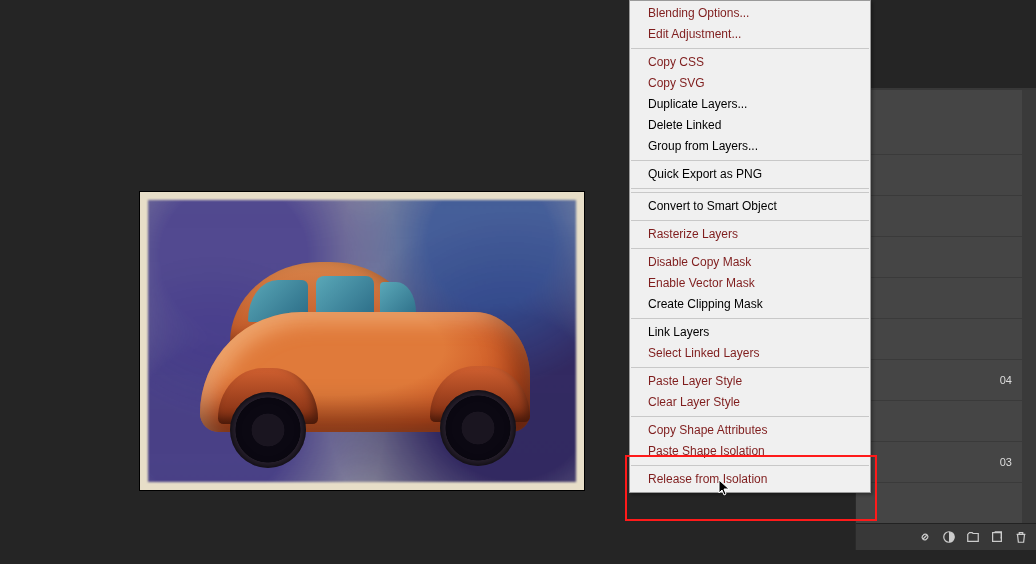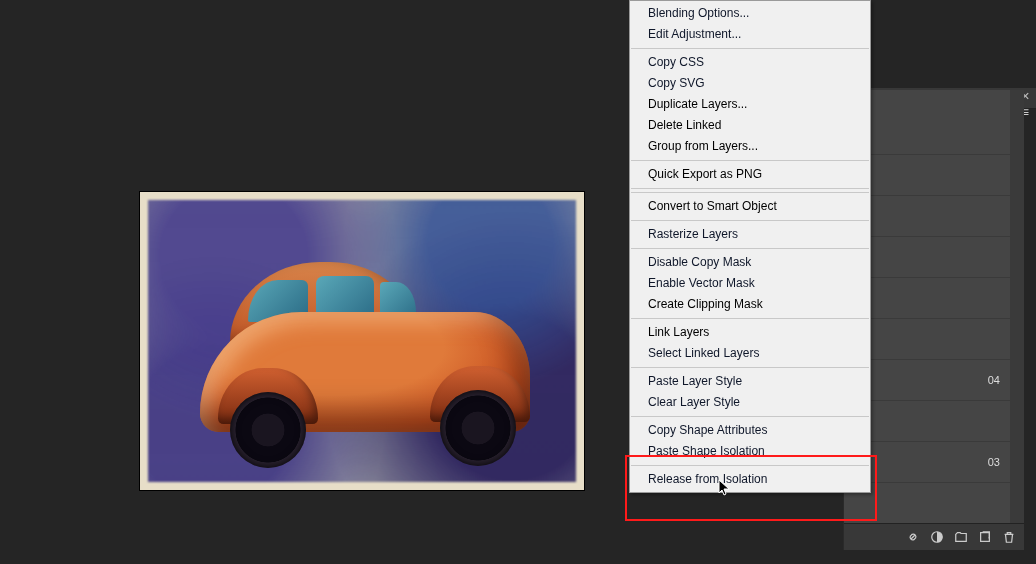--- a/index.html
+++ b/index.html
@@ -28,36 +28,36 @@
     background:radial-gradient(circle,#1a1520 0 30%,#0b0812 31% 60%,#2a2230 61% 100%);
     box-shadow:inset 0 0 10px #000;}
   .wh1{left:90px;top:200px;}
   .wh2{left:300px;top:198px;}
   .fender{position:absolute;width:100px;height:56px;border-radius:50px 50px 6px 6px/56px 56px 6px 6px;
     background:linear-gradient(180deg,#d06030,#7a2a10);box-shadow:inset -4px -6px 10px rgba(0,0,0,.4);}
   .f1{left:78px;top:176px;}
   .f2{left:290px;top:174px;}
 
   
-  .panel{position:absolute;right:12px;top:90px;width:180px;height:460px;background:#454545;border-left:1px solid #2a2a2a;}
+  .panel{position:absolute;right:0;top:90px;width:180px;height:460px;background:#454545;border-left:1px solid #2a2a2a;}
   .panel-top{position:absolute;right:0;top:88px;width:180px;height:20px;background:#383838;border-bottom:1px solid #222;}
   .panel-controls{position:absolute;right:6px;top:90px;display:flex;gap:8px;align-items:center;}
   .pc-arrows{color:#bbb;font-size:10px;letter-spacing:-3px;}
   .pc-x{color:#bbb;font-size:11px;}
   .panel-menu{position:absolute;right:6px;top:108px;color:#ccc;font-size:14px;line-height:8px;letter-spacing:1px;}
   .panel-row{height:40px;border-bottom:1px solid #3a3a3a;display:flex;align-items:center;justify-content:flex-end;padding-right:10px;color:#ddd;font-size:11px;}
   .panel-scroll{position:absolute;right:0;top:0;width:14px;height:100%;background:#3a3a3a;}
   .panel-footer{position:absolute;left:0;right:0;bottom:0;height:26px;background:#383838;display:flex;align-items:center;justify-content:flex-end;gap:10px;padding:0 8px;border-top:1px solid #222;}
   .pf-icon{width:14px;height:14px;display:flex;align-items:center;justify-content:center;color:#ccc;}
   .pf-icon svg{width:14px;height:14px;fill:none;stroke:#ccc;stroke-width:1.4;}
 
   
   .menu{position:absolute;left:629px;top:0;width:240px;background:#f0f0f0;border:1px solid #9a9a9a;box-shadow:2px 2px 3px rgba(0,0,0,.3);font-size:12px;color:#000;padding:2px 0;}
   .menu-item{padding:3px 18px;line-height:15px;white-space:nowrap;}
-  .menu-item.disabled{color:#0f172a;}
+  .menu-item.disabled{color:#7f1d1d;}
   .menu-sep{height:1px;background:#c8c8c8;margin:3px 1px;}
   .redbox{position:absolute;left:625px;top:455px;width:248px;height:62px;border:2px solid #ff1a1a;pointer-events:none;}
   .cursor{position:absolute;left:718px;top:479px;pointer-events:none;}
   .cursor svg{width:14px;height:18px;}
 </style>
 </head>
 <body>
 
 <div class="canvas">
   <div class="wash"></div>

